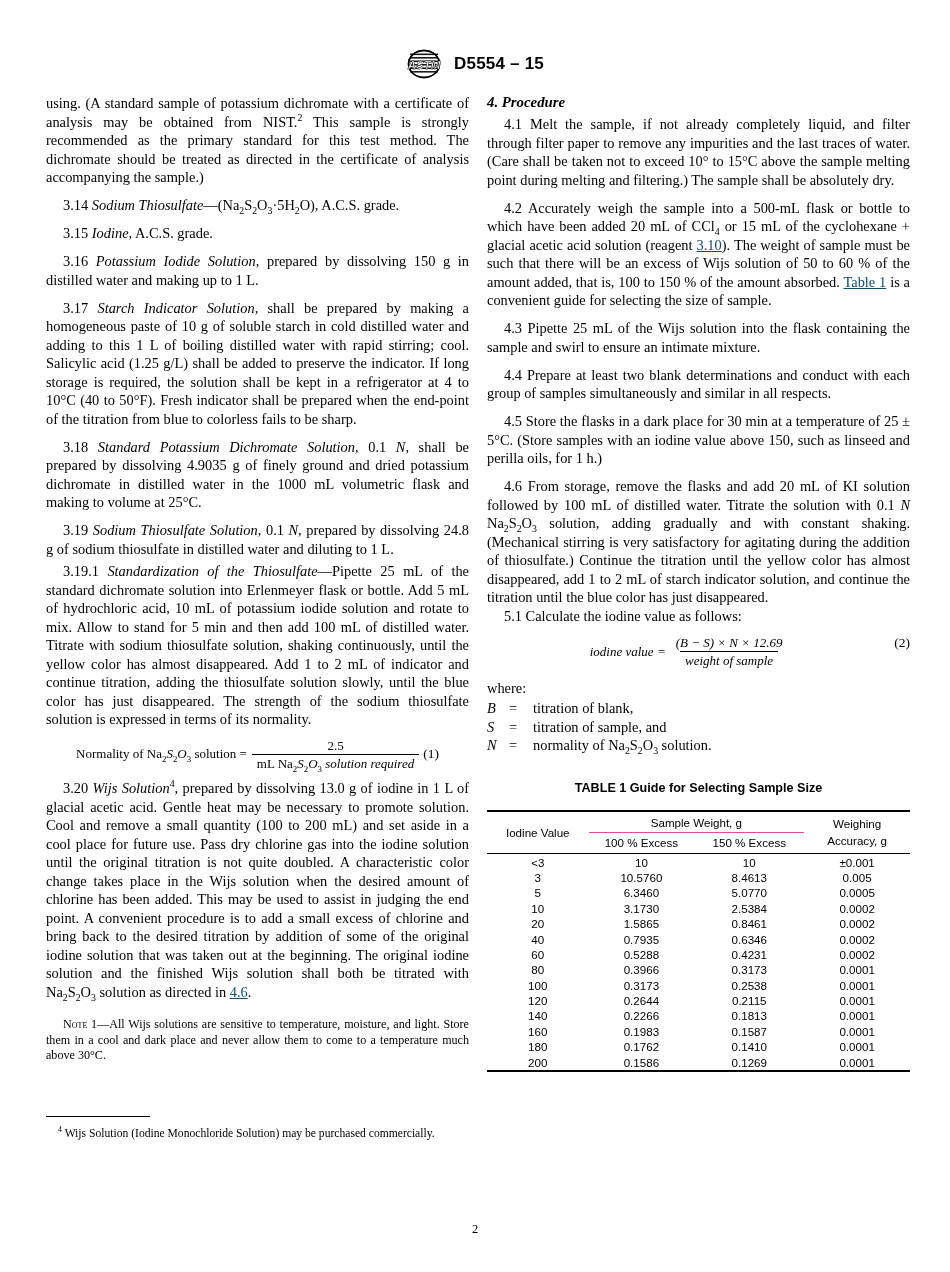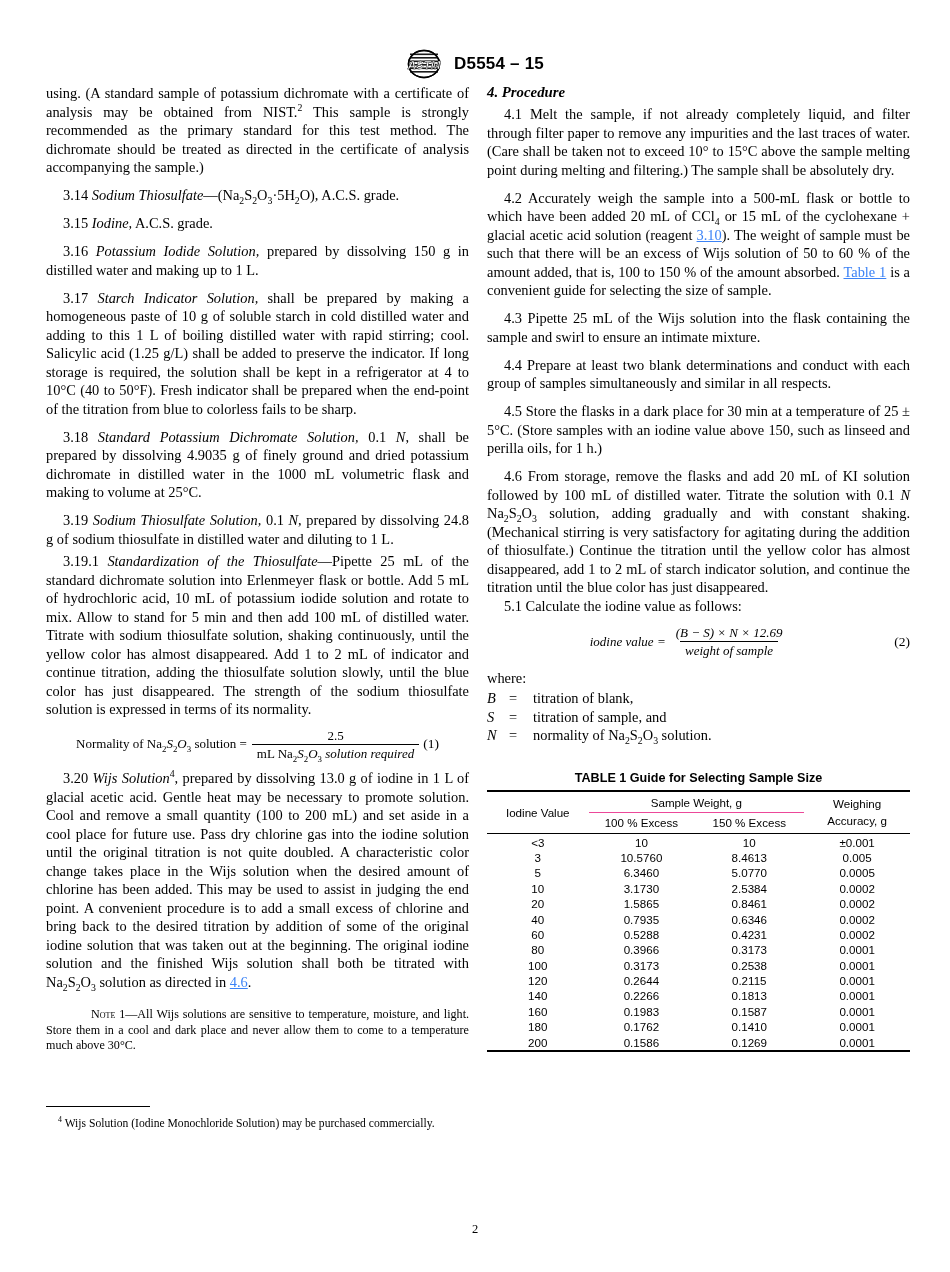--- a/index.html
+++ b/index.html
@@ -34,56 +34,55 @@
   .doc-designation {
     font-family: "Liberation Sans", "DejaVu Sans", sans-serif;
     font-weight: bold;
     font-size: 17px;
     letter-spacing: 0.2px;
   }
 
   
   .col {
     position: absolute;
-    top: 84px;
+    top: 94px;
     width: 423px;
   }
   .col-left  { left: 46px; }
   .col-right { left: 487px; }
 
   p {
     margin: 0 0 0 0;
     font-size: 14.4px;
     line-height: 1.285;
     text-align: justify;
     text-justify: inter-word;
     hyphens: manual;
   }
   p.ind { text-indent: 17px; }
   p.gap { margin-top: 9.5px; }
   p.tight { margin-top: 4px; }
 
   i, .it { font-style: italic; }
-  .link { color: #3b82f6; }
+  .link { color: #0c4a6e; }
   sup { font-size: 0.68em; vertical-align: super; line-height: 0; }
   sub { font-size: 0.68em; vertical-align: sub; line-height: 0; }
 
   h4.sect {
     font-family: "Liberation Serif", "DejaVu Serif", serif;
     font-size: 14.8px;
     font-weight: bold;
     margin: 0 0 4px 0;
     font-style: italic;
   }
   h4.sect.gap { margin-top: 15px; }
 
   
   .eqrow {
     display: flex;
-    align-items: center;
     justify-content: center;
     width: 100%;
     margin: 9px 0 8px 0;
     font-size: 13px;
   }
   .eqrow .eqbody {
     display: flex;
     align-items: center;
     justify-content: center;
     flex: 1 1 auto;
@@ -116,42 +115,42 @@
   .whererow .def { flex: 1 1 auto; }
 
   
   .note {
     font-size: 12.1px;
     line-height: 1.28;
     text-align: justify;
     text-indent: 17px;
     margin-top: 16px;
   }
-  .note .nlabel { font-variant: small-caps; margin-left: 28px; }
+  .note .nlabel { font-variant: small-caps; }
   .footnote-rule {
     width: 104px;
     height: 0;
     border-top: 1px solid #000;
     margin: 52px 0 9px 0;
   }
   .footnote {
     font-size: 11.6px;
     line-height: 1.3;
     text-align: justify;
     text-indent: 12px;
   }
 
   
   .table-wrap { margin-top: 26px; }
   .table-title {
     font-family: "Liberation Sans", "DejaVu Sans", sans-serif;
     font-size: 12.6px;
     font-weight: bold;
     text-align: center;
-    margin-bottom: 5px;
+    margin-bottom: 15px;
   }
   table.t1 {
     width: 100%;
     border-collapse: collapse;
     font-family: "Liberation Sans", "DejaVu Sans", sans-serif;
     font-size: 11.6px;
   }
   table.t1 td, table.t1 th { padding: 0; font-weight: normal; }
   .rule-top td { border-top: 2.1px solid #000; height: 0; padding: 0; }
   .rule-mid td { border-top: 1px solid #000; height: 0; padding: 0; }

